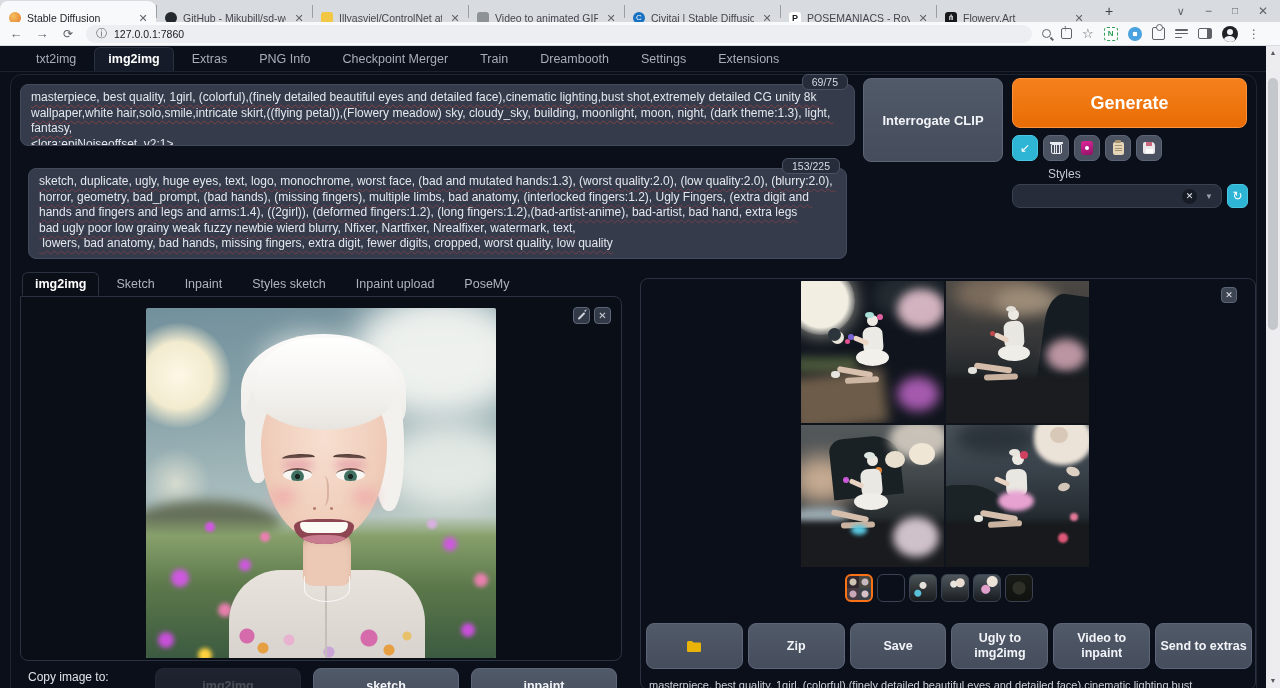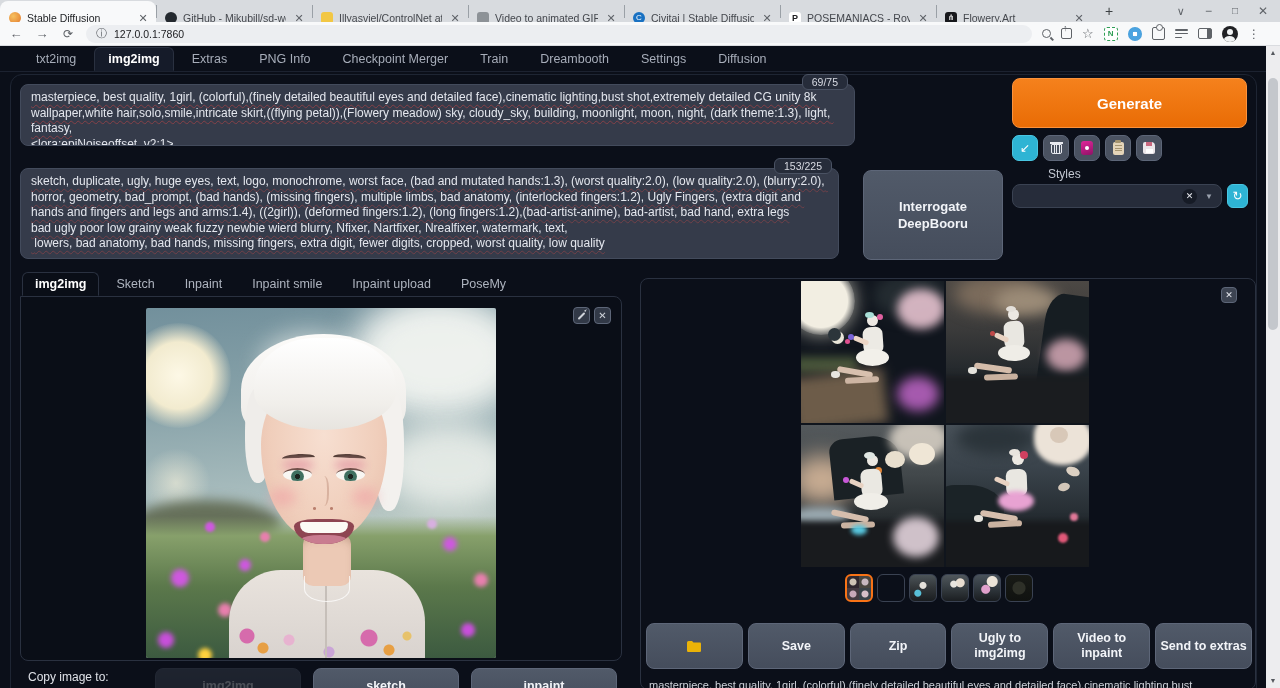--- a/index.html
+++ b/index.html
@@ -76,21 +76,21 @@
     color:#e4e7ee; white-space:pre-wrap; overflow:hidden; border-radius:8px;
     text-decoration:underline wavy rgba(190,70,70,.55) 1px; text-underline-offset:3px; }
   .counter { position:absolute; right:6px; top:-11px; background:#262c3a; border:1px solid #4a5263;
     border-radius:6px; font-size:10.5px; color:#d7dae2; padding:1px 9px; z-index:3; }
 
   .gbtn { background:linear-gradient(180deg,#515a69,#454d5c); border:1px solid #5d6678;
     border-radius:8px; color:#f2f4f8; font-size:13px; font-weight:bold; text-align:center;
     display:flex; align-items:center; justify-content:center; cursor:pointer;
     font-family:"Liberation Sans", sans-serif; }
   .generate { background:linear-gradient(180deg,#f5811c,#e96c05); border:1px solid #fb923c;
-    color:#fff; font-size:15px; }
+    color:#fff; font-size:18px; }
 
   .toolmini { width:26px; height:26px; border-radius:7px; background:#4a5261; border:1px solid #5d6678;
     display:flex; align-items:center; justify-content:center; cursor:pointer; }
   .toolmini.teal { background:#2eb4d4; border-color:#49c6e2; }
   .lbl { font-size:12px; color:#c3c8d2; }
 
   .styles-dd { position:absolute; background:#262c3a; border:1px solid #3a4252; border-radius:8px;
     display:flex; align-items:center; justify-content:flex-end; padding:0 8px; gap:8px; }
   .dd-x { width:15px;height:15px;border-radius:50%;background:#161b26;color:#e7e9ef;font-size:9px;
     text-align:center;line-height:15px; }
@@ -227,37 +227,37 @@
 
     <div class="navtabs">
       <div class="navtab">txt2img</div>
       <div class="navtab active">img2img</div>
       <div class="navtab">Extras</div>
       <div class="navtab">PNG Info</div>
       <div class="navtab">Checkpoint Merger</div>
       <div class="navtab">Train</div>
       <div class="navtab">Dreambooth</div>
       <div class="navtab">Settings</div>
-      <div class="navtab">Diffusion</div>
+      <div class="navtab">Extensions</div>
     </div>
 
     <div class="ta-wrap" style="left:20px; top:38px; width:835px; height:62px;">
       <div class="counter">69/75</div>
       <div class="ta-text">masterpiece, best quality, 1girl, (colorful),(finely detailed beautiful eyes and detailed face),cinematic lighting,bust shot,extremely detailed CG unity 8k wallpaper,white hair,solo,smile,intricate skirt,((flying petal)),(Flowery meadow) sky, cloudy_sky, building, moonlight, moon, night, (dark theme:1.3), light, fantasy,
 &lt;lora:epiNoiseoffset_v2:1&gt;</div>
     </div>
 
-    <div class="ta-wrap" style="left:20px; top:122px; width:819px; height:91px;">
+    <div class="ta-wrap" style="left:28px; top:122px; width:819px; height:91px;">
       <div class="counter">153/225</div>
       <div class="ta-text" style="text-decoration-color:rgba(190,70,70,.4);">sketch, duplicate, ugly, huge eyes, text, logo, monochrome, worst face, (bad and mutated hands:1.3), (worst quality:2.0), (low quality:2.0), (blurry:2.0), horror, geometry, bad_prompt, (bad hands), (missing fingers), multiple limbs, bad anatomy, (interlocked fingers:1.2), Ugly Fingers, (extra digit and hands and fingers and legs and arms:1.4), ((2girl)), (deformed fingers:1.2), (long fingers:1.2),(bad-artist-anime), bad-artist, bad hand, extra legs
 bad ugly poor low grainy weak fuzzy newbie wierd blurry, Nfixer, Nartfixer, Nrealfixer, watermark, text,
  lowers, bad anatomy, bad hands, missing fingers, extra digit, fewer digits, cropped, worst quality, low quality</div>
     </div>
 
-    <button class="gbtn" style="position:absolute; left:863px; top:124px; width:140px; height:90px; padding:0 28px; line-height:17px;">Interrogate DeepBooru</button>
+    <button class="gbtn" style="position:absolute; left:863px; top:32px; width:140px; height:84px;">Interrogate CLIP</button>
 
     <button class="gbtn generate" style="position:absolute; left:1012px; top:32px; width:235px; height:50px;">Generate</button>
 
     <div style="position:absolute; left:1012px; top:89px; display:flex; gap:5px;">
       <div class="toolmini teal" style="color:#fff;font-size:12px;">↙</div>
       <div class="toolmini">
           <span class="mi-trash">
             <i></i>
           </span>
         </div>
@@ -276,21 +276,21 @@
     <div class="styles-dd" style="left:1012px; top:138px; width:210px; height:24px;">
       <span class="dd-x">✕</span>
       <span class="dd-caret">▼</span>
     </div>
     <div class="toolmini teal" style="position:absolute; left:1227px; top:138px; width:21px; height:24px; border-radius:6px; color:#fff; font-size:12px;">↻</div>
 
     <div class="subtabs" style="left:22px; top:226px;">
       <div class="subtab active">img2img</div>
       <div class="subtab">Sketch</div>
       <div class="subtab">Inpaint</div>
-      <div class="subtab">Inpaint smile</div>
+      <div class="subtab">Styles sketch</div>
       <div class="subtab">Inpaint upload</div>
       <div class="subtab">PoseMy</div>
     </div>
 
     <div class="imgpanel" style="left:20px; top:250px; width:602px; height:365px;">
       <div class="imgtools">
         <div class="imgtool">
             <span class="pencil"></span>
           </div>
         <div class="imgtool">✕</div>
@@ -509,22 +509,22 @@
           radial-gradient(circle at 50% 50%, #2e3028 0 6px, transparent 7px),
           linear-gradient(180deg,#181a16 0%, #101210 100%);"></div>
       </div>
 
       <div class="galbtnrow" style="left:5px; top:344px; width:606px;">
         <button class="gbtn galbtn">
           <svg width="16" height="13" viewBox="0 0 16 13">
             <path d="M1 2.5 Q1 1 2.5 1 L6 1 L7.5 2.5 L14 2.5 Q15 2.5 15 3.8 L15 11 Q15 12 13.8 12 L2.2 12 Q1 12 1 10.8 Z" fill="#eab308"></path>
           </svg>
         </button>
+        <button class="gbtn galbtn">Zip</button>
         <button class="gbtn galbtn">Save</button>
-        <button class="gbtn galbtn">Zip</button>
         <button class="gbtn galbtn">Ugly to img2img</button>
         <button class="gbtn galbtn">Video to inpaint</button>
         <button class="gbtn galbtn">Send to extras</button>
       </div>
 
       <div class="geninfo" style="left:8px; top:400px; width:596px; height:11px;">masterpiece, best quality, 1girl, (colorful),(finely detailed beautiful eyes and detailed face),cinematic lighting,bust shot,extremely detailed CG unity 8k wallpaper,white hair,solo,smile,intricate</div>
     </div>
   </div>
 
   <div class="scrollbar">

